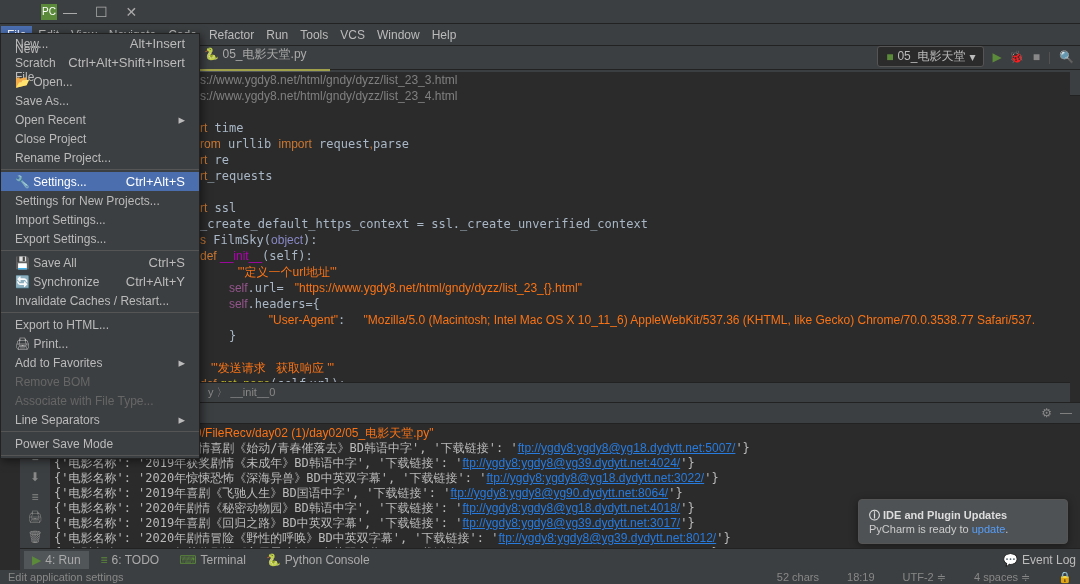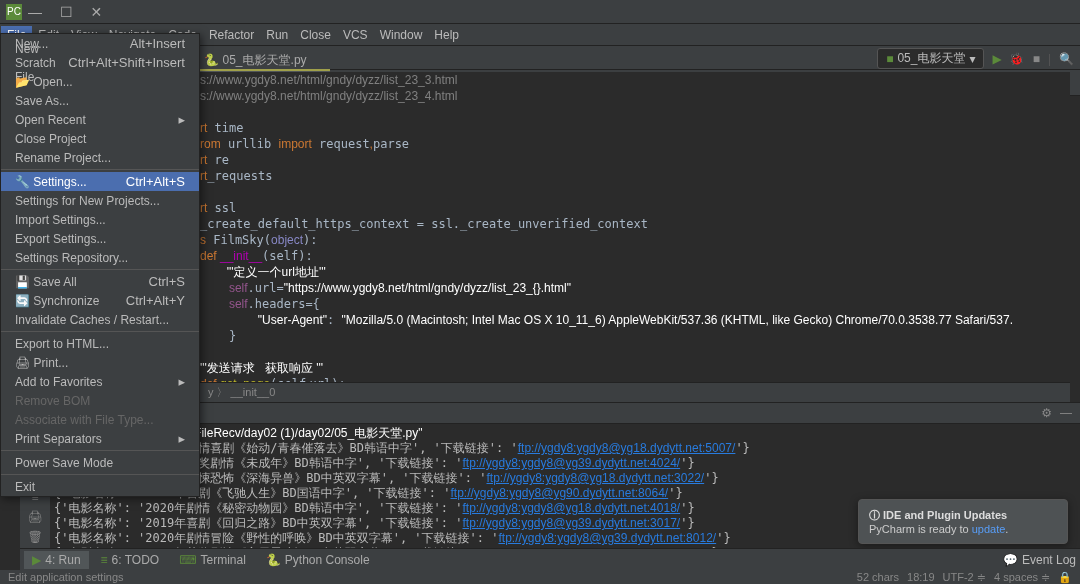--- a/index.html
+++ b/index.html
@@ -1,53 +1,53 @@
 <!DOCTYPE html>
 <html><head>
 <meta charset="utf-8">
 <style>
 * { margin:0; padding:0; box-sizing:border-box; font-family:"Segoe UI",Arial,sans-serif; }
 body { background:#2b2b2b; color:#bbb; font-size:12px; width:1080px; height:584px; overflow:hidden; position:relative; }
 .titlebar { height:24px; background:#3c3f41; display:flex; align-items:center; padding:0 6px; color:#bbb; border-bottom:1px solid #222; }
-.titlebar .icon { width:16px; height:16px; background:#5b8a3a; margin-right:6px; display:flex; align-items:center; justify-content:center; font-size:10px; color:#fff; }
+.titlebar .icon { width:16px; height:16px; background:#5b8a3a; margin-right:6px; display:flex; align-items:center; justify-content:center; font-size:10px; color:#fff;margin-left:35px; }
 .titlebar .title { flex:1; white-space:nowrap; overflow:hidden; }
 .win-ctrls { display:flex; gap:18px; font-size:14px; color:#aaa; }
 .menubar { height:22px; background:#3c3f41; display:flex; align-items:center; padding:0 1px; border-bottom:1px solid #222; }
 .menubar span { padding:2px 6px; cursor:pointer; }
 .menubar span.active { background:#4b6eaf; color:#fff; }
-.navbar { height:24px; background:#3c3f41; display:flex; align-items:flex-end; padding:0 6px; gap:4px; border-bottom:1px solid #222; }
+.navbar { height:24px; background:#3c3f41; display:flex; align-items:flex-start; padding:0 6px; gap:4px; border-bottom:1px solid #222; }
 .crumb { display:flex; align-items:center; gap:2px; color:#aaa; }
 .right-nav { margin-left:auto; display:flex; align-items:center; gap:8px; }
 .runcfg { background:#2b2b2b; border:1px solid #555; padding:1px 8px; border-radius:3px; display:flex; align-items:center; gap:4px; }
 .green-dot { color:#5b8a3a; }
 .tabbar { height:26px; background:#3c3f41; display:flex; align-items:center; border-bottom:1px solid #222; padding-left:200px; }
 .tab { background:#515658; padding:4px 10px; display:flex; align-items:center; gap:6px; border-top:2px solid #a0a04a; }
 .tab .close { color:#aaa; font-size:11px; }
 .left-gutter { position:absolute; left:0; top:70px; width:20px; height:330px; background:#3c3f41; border-right:1px solid #222; }
 .left-gutter .vtext { writing-mode:vertical-rl; transform:rotate(180deg); font-size:11px; color:#888; padding:6px 2px; }
 .editor { position:absolute; left:200px; top:72px; right:10px; height:310px; background:#2b2b2b; font-family:Consolas,monospace; font-size:12px; line-height:16px; white-space:pre; overflow:hidden; color:#a9b7c6; }
 .kw { color:#cc7832; }
-.str { color:#ffffff; }
+.str { color:#f97316;margin-left:11px; }
 .cmt { color:#808080; }
 .url { color:#287bde; text-decoration:underline; }
 .self { color:#94558d; }
 .deco { color:#bbb529; }
 .bread2 { position:absolute; left:200px; top:382px; height:20px; right:10px; background:#3c3f41; color:#888; font-size:11px; padding:2px 8px; display:flex; align-items:flex-end; border-top:1px solid #222; }
 .toolwin-hdr { position:absolute; left:20px; top:402px; right:0; height:22px; background:#3c3f41; display:flex; align-items:center; padding:0 8px; border-top:1px solid #222; border-bottom:1px solid #222; }
 .toolwin-hdr .tab2 { padding:2px 8px; border-bottom:2px solid #4a7a28; }
 .gear2 { margin-left:auto; color:#888; display:flex; gap:8px; }
 .run-out { position:absolute; left:50px; top:424px; right:0; height:124px; background:#2b2b2b; font-family:Consolas,monospace; font-size:12px; line-height:15px; white-space:pre; overflow:hidden; color:#bbb; padding:2px 4px; }
 .run-gutter { position:absolute; left:20px; top:424px; width:30px; height:124px; background:#3c3f41; display:flex; flex-direction:column; align-items:center; gap:6px; padding-top:6px; }
 .run-gutter span { color:#888; font-size:12px; }
 .bottom-tabs { position:absolute; left:20px; bottom:14px; right:0; height:22px; background:#3c3f41; display:flex; align-items:center; padding:0 4px; gap:4px; border-top:1px solid #222; }
 .btab { padding:2px 8px; color:#aaa; display:flex; align-items:center; gap:4px; }
 .btab.active { background:#515658; }
 .btab .tri { color:#5b8a3a; }
 .statusbar { position:absolute; bottom:0; left:0; right:0; height:14px; background:#3c3f41; display:flex; align-items:center; padding:0 8px; font-size:11px; color:#888; }
-.statusbar .right { margin-left:auto; display:flex; gap:8px; }
+.statusbar .right { margin-left:auto; display:flex; gap:28px; }
 .notif { position:absolute; right:12px; bottom:40px; width:210px; background:#4e5254; border:1px solid #555; border-radius:4px; padding:8px 10px; font-size:11px; color:#ccc; box-shadow:0 2px 8px rgba(0,0,0,.4); }
 .notif .link { color:#589df6; }
 .filemenu { position:absolute; left:0; top:33px; width:200px; background:#3c3f41; border:1px solid #222; box-shadow:2px 2px 8px rgba(0,0,0,.5); z-index:100; }
 .filemenu .mi { display:flex; justify-content:space-between; align-items:center; padding:3px 14px; color:#bbb; height:19px; }
 .filemenu .mi.sel { background:#4b6eaf; color:#fff; }
 .filemenu .mi.dis { color:#666; }
 .filemenu .sep { height:1px; background:#555; margin:2px 0; }
 .filemenu .arrow { font-size:13px; }
 .evlog { margin-left:auto; display:flex; align-items:center; gap:4px; }
 </style>
@@ -64,21 +64,21 @@
 </div>
 
 <div class="menubar" id="menubar">
     <span class="active">File</span>
     <span>Edit</span>
     <span>View</span>
     <span>Navigate</span>
     <span>Code</span>
     <span>Refactor</span>
     <span>Run</span>
-    <span>Close</span>
+    <span>Tools</span>
     <span>VCS</span>
     <span>Window</span>
     <span>Help</span>
   </div>
 
 <div class="navbar">
   <div class="crumb" id="crumbs">
       <span>📁 cv</span>
       <span> 〉 </span>
       <span>📁 day02 (1)</span>
@@ -250,24 +250,20 @@
       <span class="arrow"></span>
     </div>
     <div class="mi">
       <span>Import Settings...</span>
       <span class="arrow"></span>
     </div>
     <div class="mi">
       <span>Export Settings...</span>
       <span class="arrow"></span>
     </div>
-    <div class="mi">
-      <span>Settings Repository...</span>
-      <span class="arrow"></span>
-    </div>
     <div class="sep"></div>
     <div class="mi">
       <span>💾 Save All</span>
       <span class="arrow">Ctrl+S</span>
     </div>
     <div class="mi">
       <span>🔄 Synchronize</span>
       <span class="arrow">Ctrl+Alt+Y</span>
     </div>
     <div class="mi">
@@ -289,26 +285,22 @@
     </div>
     <div class="mi dis">
       <span>Remove BOM</span>
       <span class="arrow"></span>
     </div>
     <div class="mi dis">
       <span>Associate with File Type...</span>
       <span class="arrow"></span>
     </div>
     <div class="mi">
-      <span>Print Separators</span>
+      <span>Line Separators</span>
       <span class="arrow">▸</span>
     </div>
     <div class="sep"></div>
     <div class="mi">
       <span>Power Save Mode</span>
       <span class="arrow"></span>
     </div>
     <div class="sep"></div>
-    <div class="mi">
-      <span>Exit</span>
-      <span class="arrow"></span>
-    </div>
   </div>
 
 </body></html>

